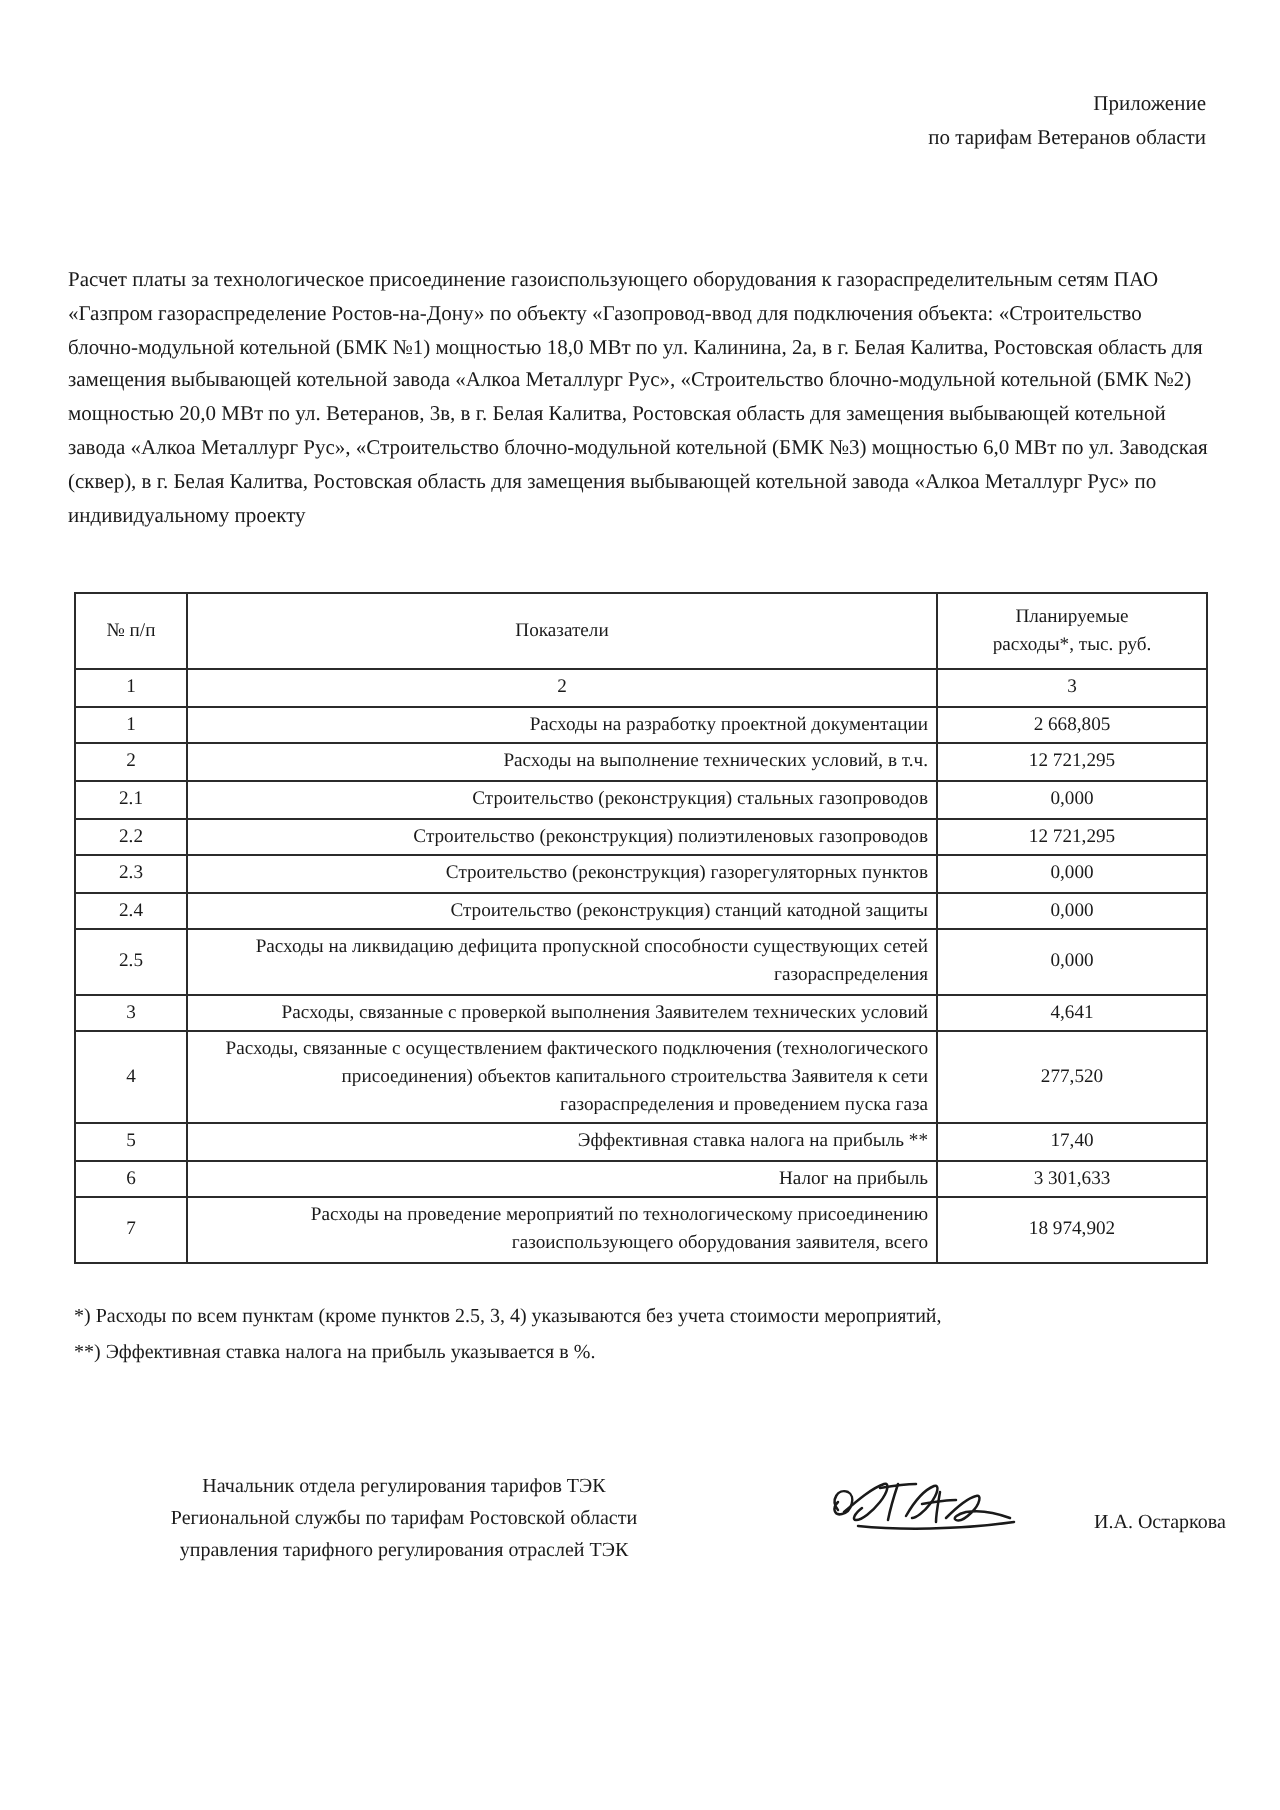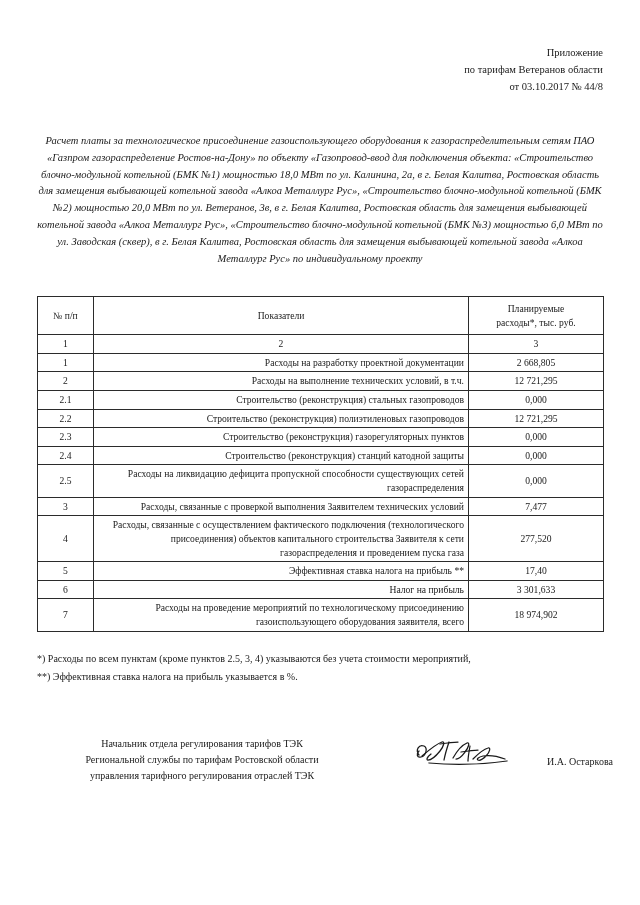--- a/index.html
+++ b/index.html
@@ -35,25 +35,24 @@
     line-height: 1.62;
   }
   .addressee div { white-space: nowrap; }
 
   
   .doc-title {
     position: absolute;
     top: 133px;
     left: 34px;
     width: 572px;
-    text-align: center;
+    text-align: left;
     font-size: 10.5px;
     line-height: 1.60;
     text-indent: 0;
-    font-style: italic;
   }
 
   
   .tbl-wrap {
     position: absolute;
     top: 296px;
     left: 37px;
     width: 566px;
   }
   table.calc {
@@ -127,21 +126,20 @@
   }
 </style>
 </head>
 <body>
 
 <div class="page">
 
   <div class="addressee">
     <div>Приложение</div>
     <div>по тарифам Ветеранов области</div>
-    <div>от 03.10.2017 № 44/8</div>
   </div>
 
   <div class="doc-title">Расчет платы за технологическое присоединение газоиспользующего оборудования к газораспределительным сетям ПАО «Газпром газораспределение Ростов-на-Дону» по объекту «Газопровод-ввод для подключения объекта: «Строительство блочно-модульной котельной (БМК №1) мощностью 18,0 МВт по ул. Калинина, 2а, в г. Белая Калитва, Ростовская область для замещения выбывающей котельной завода «Алкоа Металлург Рус», «Строительство блочно-модульной котельной (БМК №2) мощностью 20,0 МВт по ул. Ветеранов, 3в, в г. Белая Калитва, Ростовская область для замещения выбывающей котельной завода «Алкоа Металлург Рус», «Строительство блочно-модульной котельной (БМК №3) мощностью 6,0 МВт по ул. Заводская (сквер), в г. Белая Калитва, Ростовская область для замещения выбывающей котельной завода «Алкоа Металлург Рус» по индивидуальному проекту</div>
 
   <div class="tbl-wrap">
     <table class="calc">
       <colgroup>
         <col class="c-num">
         <col class="c-desc">
         <col class="c-val">
@@ -194,21 +192,21 @@
           <td class="val">0,000</td>
         </tr>
         <tr>
           <td class="num">2.5</td>
           <td class="desc">Расходы на ликвидацию дефицита пропускной способности существующих сетей газораспределения</td>
           <td class="val">0,000</td>
         </tr>
         <tr>
           <td class="num">3</td>
           <td class="desc">Расходы, связанные с проверкой выполнения Заявителем технических условий</td>
-          <td class="val">7,477</td>
+          <td class="val">4,641</td>
         </tr>
         <tr>
           <td class="num">4</td>
           <td class="desc">Расходы, связанные с осуществлением фактического подключения (технологического присоединения) объектов капитального строительства Заявителя к сети газораспределения и проведением пуска газа</td>
           <td class="val">277,520</td>
         </tr>
         <tr>
           <td class="num">5</td>
           <td class="desc">Эффективная ставка налога на прибыль **</td>
           <td class="val">17,40</td>

